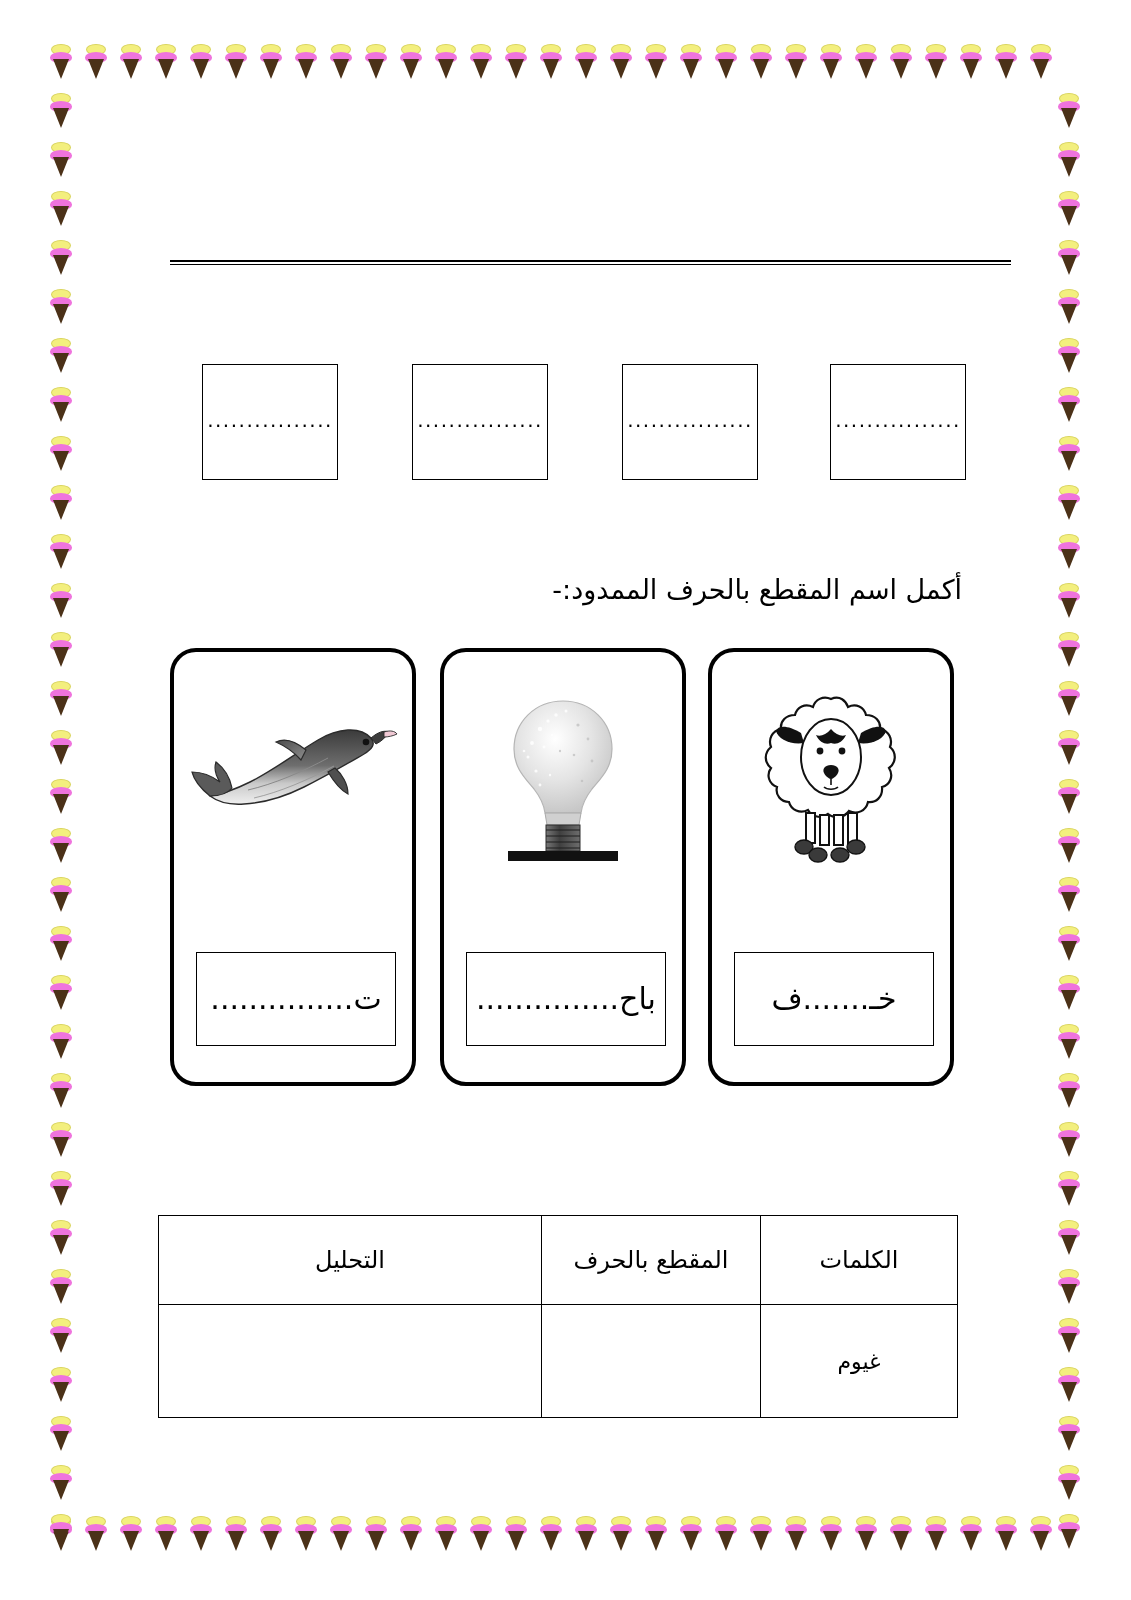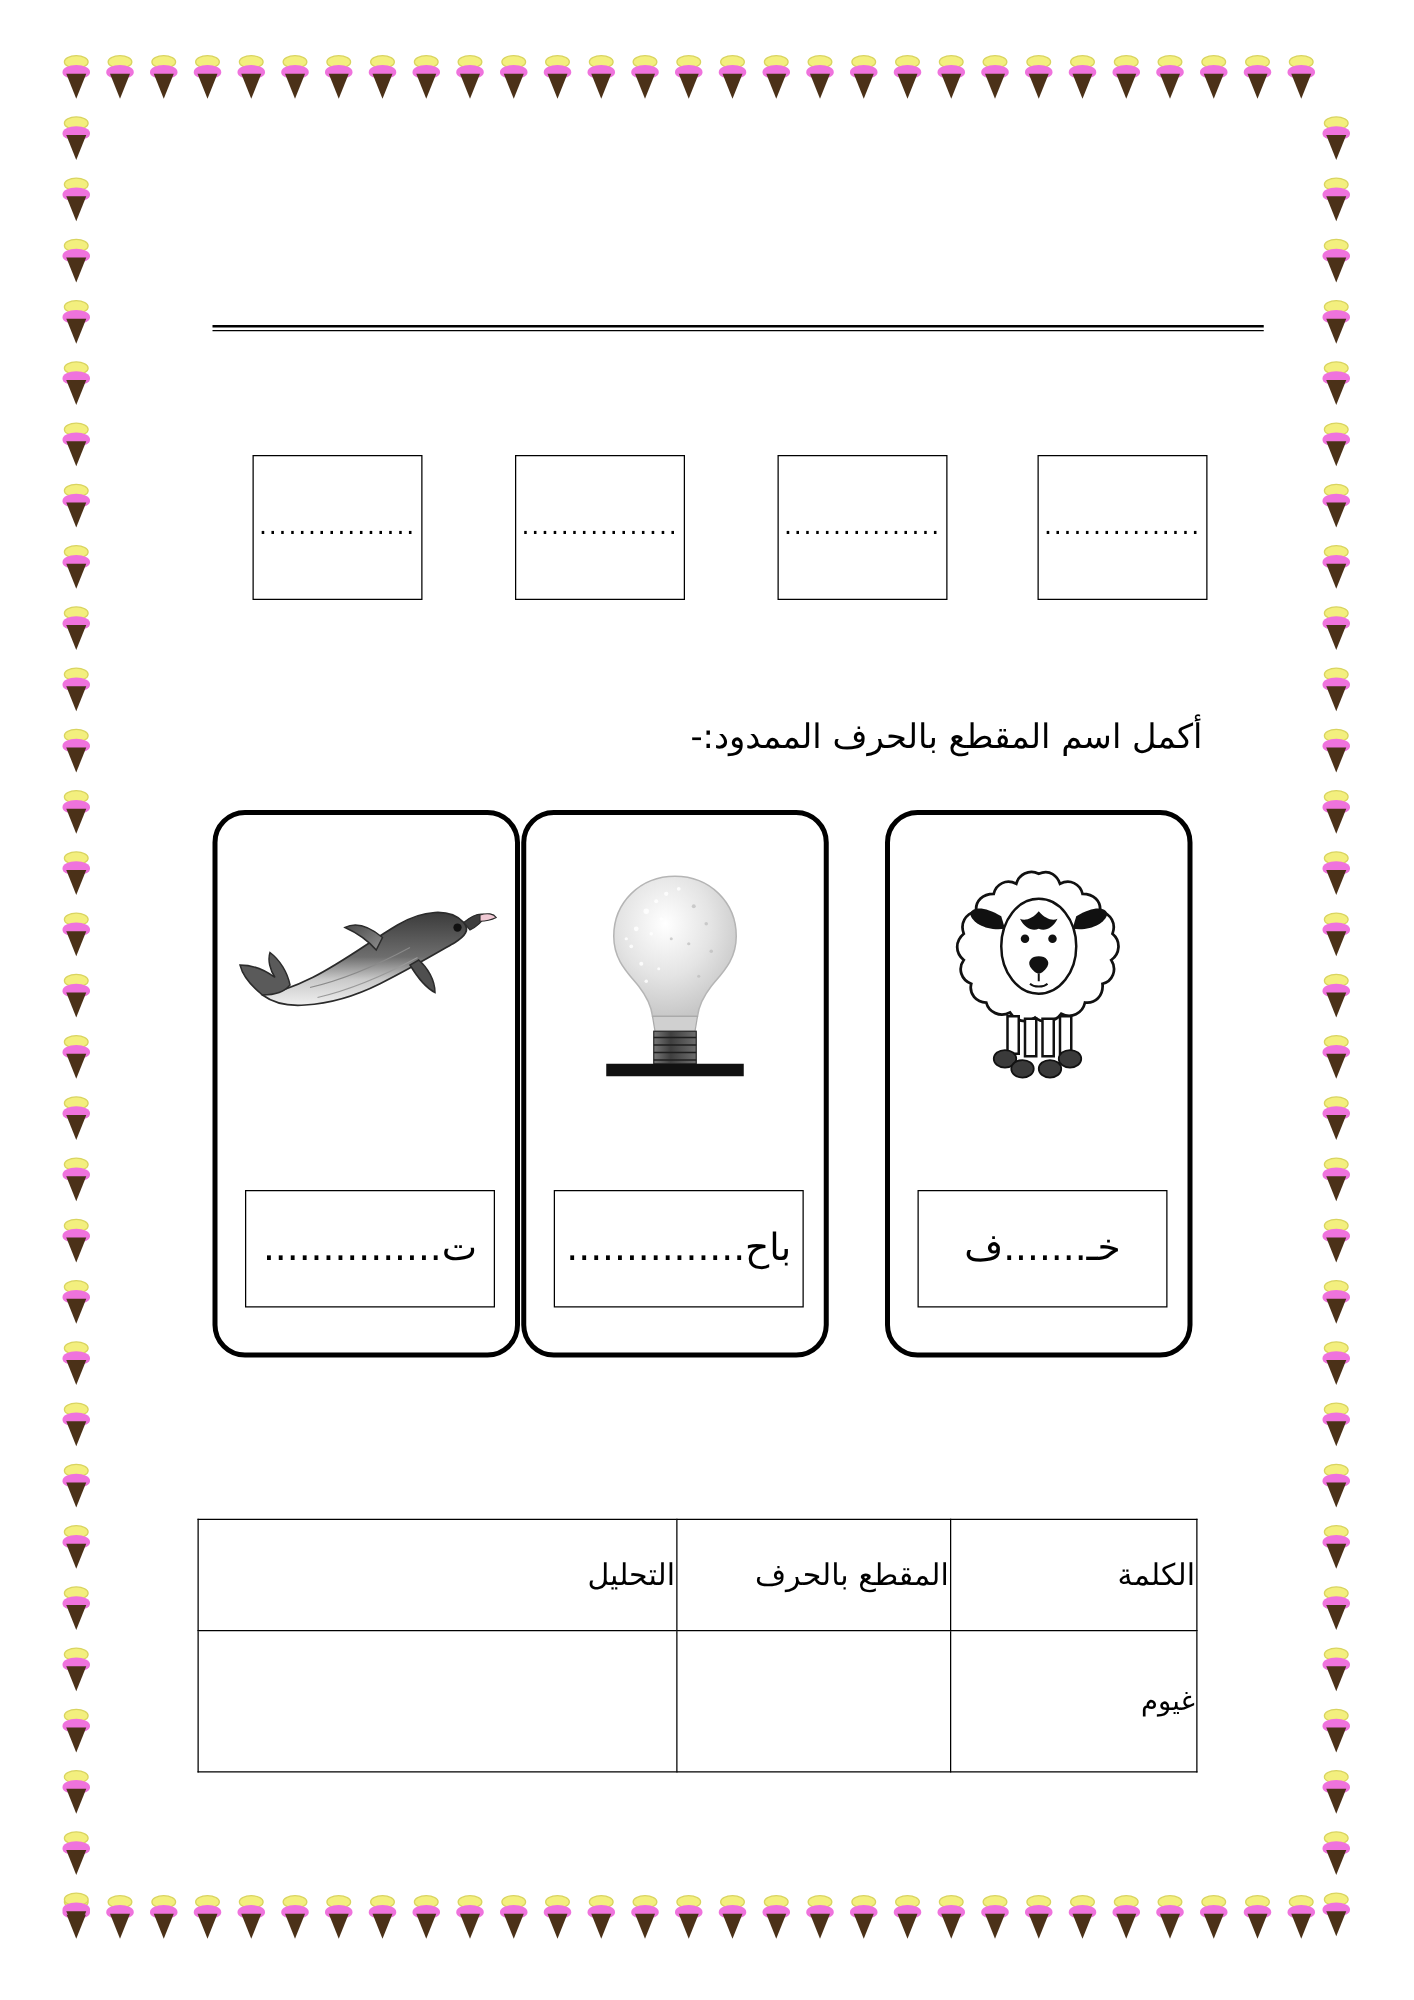--- a/index.html
+++ b/index.html
@@ -144,21 +144,21 @@
     position: absolute;
     top: 0;
     width: 246px;
     height: 438px;
     border: 4px solid #000000;
     border-radius: 26px;
     box-sizing: border-box;
     background: #ffffff;
   }
   .card.c0 { left: 0px; }
-  .card.c1 { left: 247px; }
+  .card.c1 { left: 270px; }
   .card.c2 { left: 538px; }
 
   .card .pic {
     position: absolute;
     left: 0;
     top: 18px;
     width: 100%;
     height: 230px;
     display: flex;
     align-items: center;
@@ -189,20 +189,21 @@
     position: absolute;
     left: 80px;
     top: 1137px;
     width: 790px;
     border-collapse: collapse;
     direction: rtl;
     table-layout: fixed;
   }
   .words-table td {
     border: 1.4px solid #000000;
+    text-align: center;
     vertical-align: middle;
     font-family: "DejaVu Sans", sans-serif;
     color: #000000;
   }
   .words-table thead td {
     height: 86px;
     font-size: 24px;
   }
   .words-table tbody td {
     height: 110px;
@@ -979,21 +980,21 @@
           <span class="answer-text">خـ.......ف</span>
         </div>
       </div>
 
     </div>
 
 
     <table class="words-table">
       <thead>
         <tr>
-          <td class="col-word">الكلمة</td>
+          <td class="col-word">الكلمات</td>
           <td class="col-syll">المقطع بالحرف</td>
           <td class="col-analys">التحليل</td>
         </tr>
       </thead>
       <tbody>
         <tr>
           <td class="col-word">غيوم</td>
           <td class="col-syll"></td>
           <td class="col-analys"></td>
         </tr>

